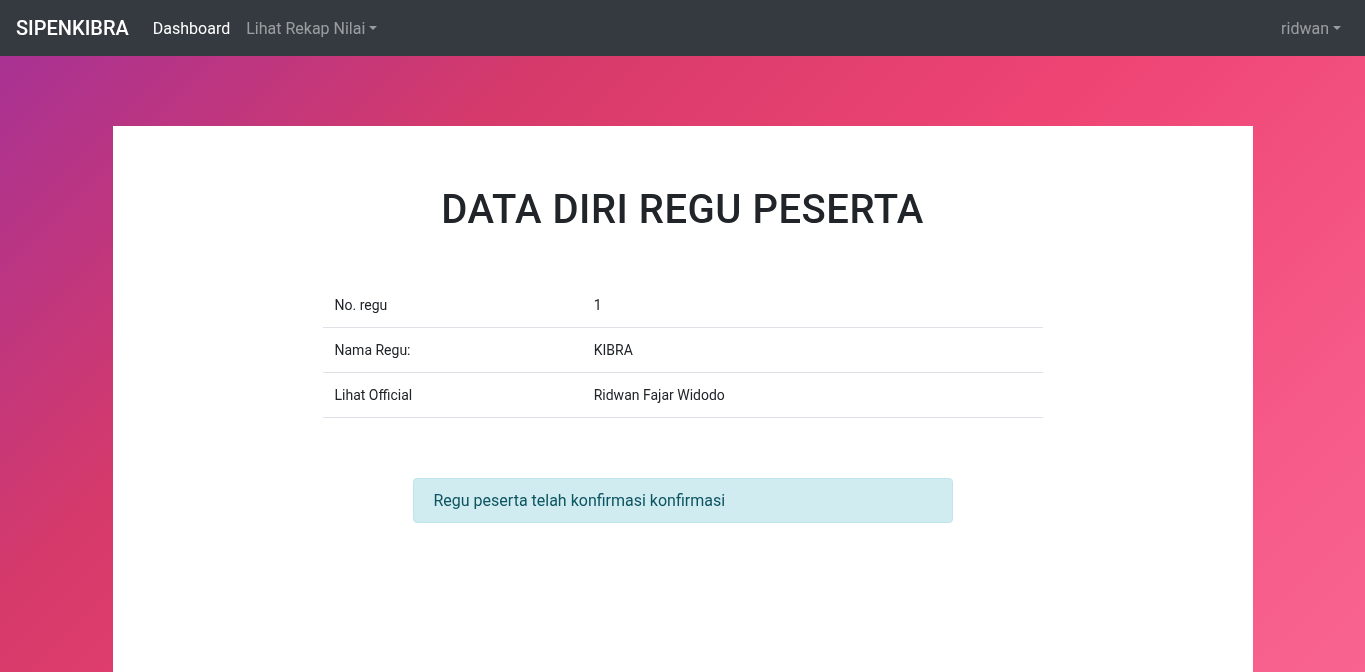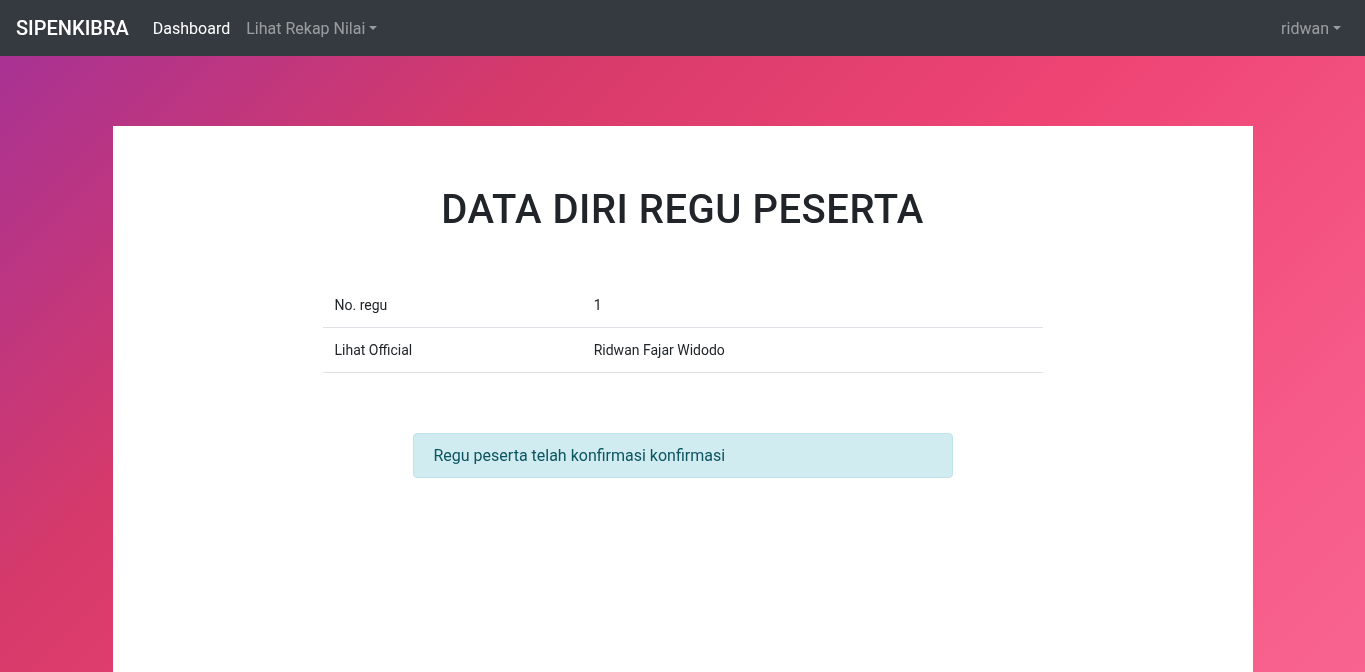--- a/index.html
+++ b/index.html
@@ -160,20 +160,24 @@
     <div class="content-card">
       <h1 class="page-title">DATA DIRI REGU PESERTA</h1>
 
       <table class="data-table">
         <tbody>
             <tr>
           <td class="label-col">No. regu</td>
           <td class="value-col">1</td>
         </tr>
         <tr>
+          <td class="label-col">Nama Regu:</td>
+          <td class="value-col">KIBRA</td>
+        </tr>
+        <tr>
           <td class="label-col">Lihat Official</td>
           <td class="value-col">Ridwan Fajar Widodo</td>
         </tr>
       </tbody>
         </table>
 
       <div class="alert-info">
         <span>Regu peserta telah konfirmasi konfirmasi</span>
       </div>
     </div>

